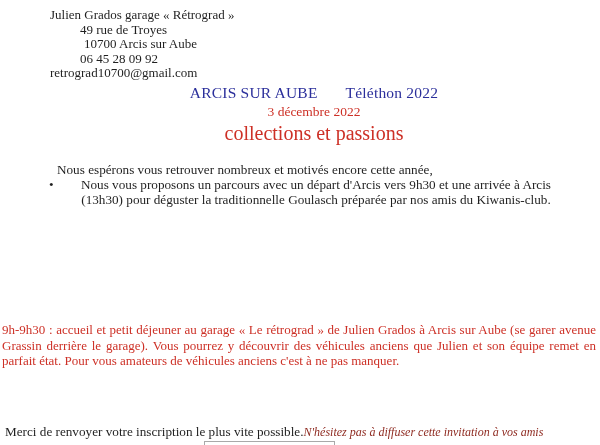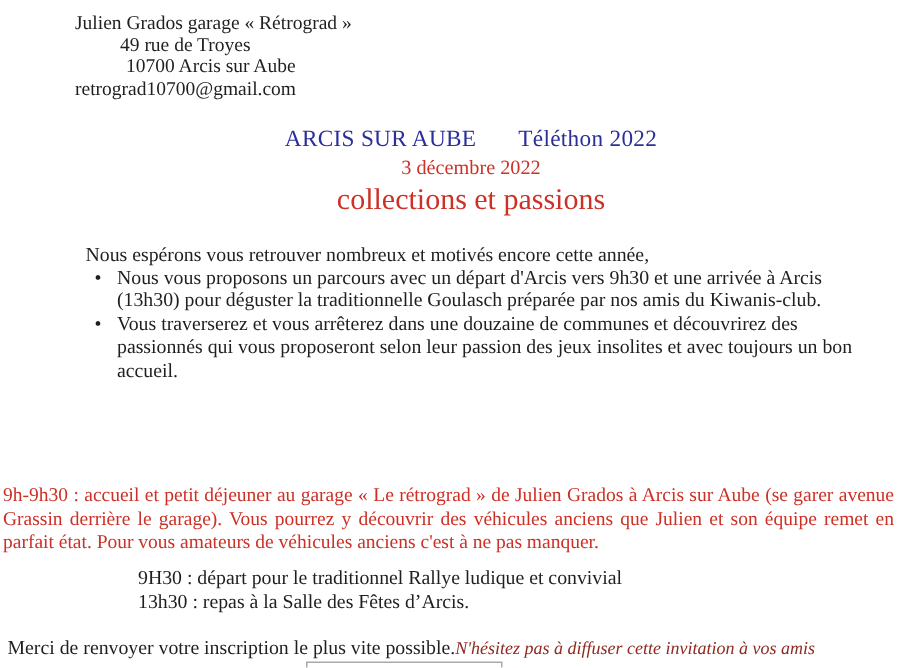--- a/index.html
+++ b/index.html
@@ -21,22 +21,22 @@
 
   
   .header{position:absolute;top:84px;left:14px;width:600px;text-align:center;}
   .header-line1{color:var(--heading_blue);font-size:15.5px;letter-spacing:.2px;}
   .header-line1 .gap{display:inline-block;width:28px;}
   .header-date{color:var(--accent_red);font-size:13.5px;margin-top:2px;}
   .header-sub{color:var(--accent_red);font-size:20px;margin-top:2px;}
 
   
   .intro{position:absolute;top:162px;left:57px;font-size:13.2px;}
-  .bullets{position:absolute;top:177px;left:78px;width:504px;list-style:none;
-           font-size:13.2px;line-height:15.45px;}
+  .bullets{position:absolute;top:177px;left:64px;width:504px;list-style:none;
+           font-size:13.2px;line-height:15.45px;text-align:center;}
   .bullets li{position:relative;}
   .bullets li::before{content:"\2022";position:absolute;left:-15px;top:0;}
 
   .program-detail{position:absolute;top:322px;left:2px;width:594px;
                   color:var(--accent_red);font-size:13px;line-height:15.6px;
                   text-align:justify;}
 
   .schedule{position:absolute;top:377px;left:92px;font-size:13.2px;line-height:15.5px;}
 
   .closing{position:absolute;top:424px;left:5px;font-size:13.2px;white-space:nowrap;}
@@ -47,44 +47,40 @@
 </style>
 </head>
 <body>
 
 <div class="page">
 
   <div class="sender">
     <div>Julien Grados garage « Rétrograd »</div>
     <div class="ind1">49 rue de Troyes</div>
     <div class="ind2">10700 Arcis sur Aube</div>
+    <div class="ind1">06 45 28 09 92</div>
     <div>retrograd10700@gmail.com</div>
   </div>
 
   <div class="header">
     <div class="header-line1">
       <span>ARCIS SUR AUBE</span><span class="gap"></span><span>Téléthon 2022</span>
     </div>
     <div class="header-date">3 décembre 2022</div>
     <div class="header-sub">collections et passions</div>
   </div>
 
   <div class="intro">Nous espérons vous retrouver nombreux et motivés encore cette année,</div>
 
   <ul class="bullets">
     <li>Nous vous proposons un parcours avec un départ d'Arcis vers 9h30 et une arrivée à Arcis (13h30) pour déguster la traditionnelle Goulasch préparée par nos amis du Kiwanis-club.</li>
-    <li>Vous traverserez et vous arrêterez dans une douzaine de communes et découvrirez des passionnés qui vous proposeront selon leur passion des jeux insolites et avec toujours un bon accueil.</li>
   </ul>
 
   <div class="program-detail">9h-9h30 : accueil et petit déjeuner au garage « Le rétrograd » de Julien Grados à Arcis sur Aube (se garer avenue Grassin derrière le garage). Vous pourrez y découvrir des véhicules anciens que Julien et son équipe remet en parfait état. Pour vous amateurs de véhicules anciens c'est à ne pas manquer.</div>
 
-  <div class="schedule">
-    <div>9H30 : départ pour le traditionnel Rallye ludique et convivial</div>
-    <div>13h30 : repas à la Salle des Fêtes d’Arcis.</div>
-  </div>
 
   <div class="closing">
     <span>Merci de renvoyer votre inscription le plus vite possible.</span><span class="note">N'hésitez pas à diffuser cette invitation à vos amis</span>
   </div>
 
   <div class="bottom-box"></div>
 
 </div>
 
 </body></html>

